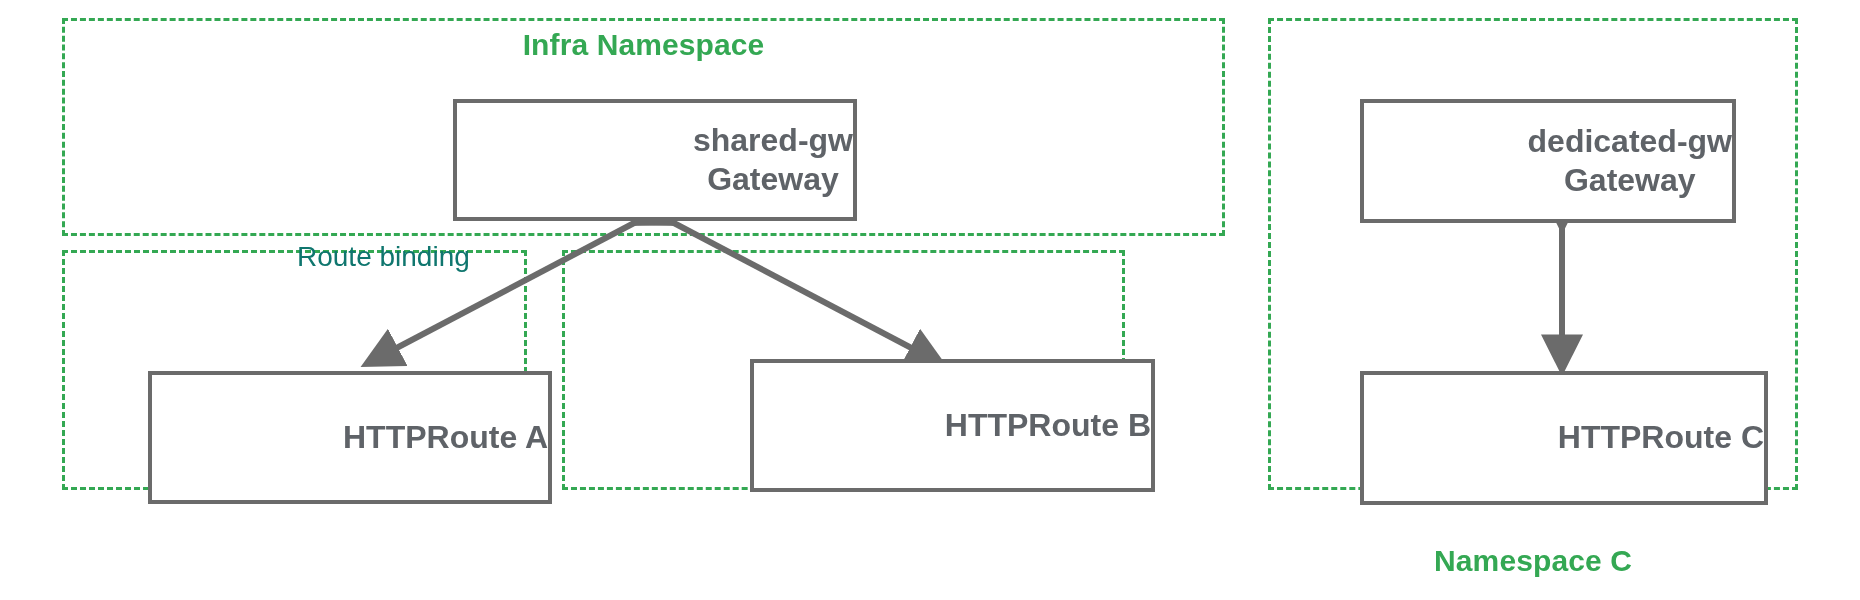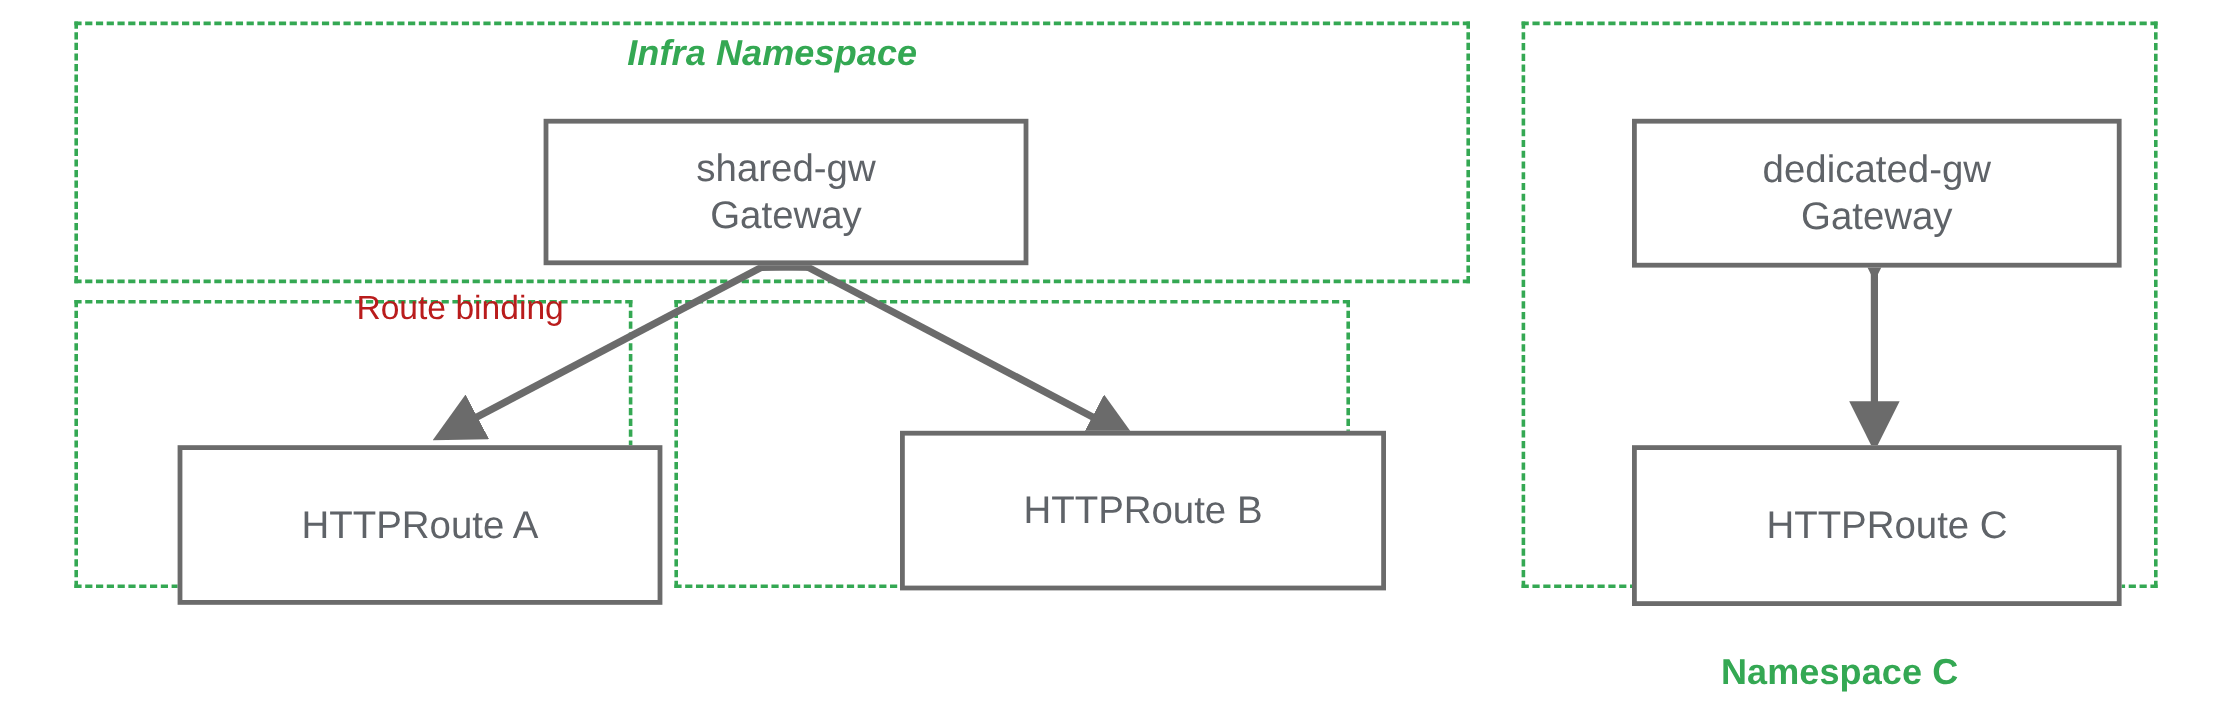--- a/index.html
+++ b/index.html
@@ -39,32 +39,33 @@
   }
 
   
   .res-box {
     position: absolute;
     border: 4px solid #6B6B6B;
     background: #ffffff;
     box-sizing: border-box;
     display: flex;
     align-items: center;
-    justify-content: center;
+    justify-content: flex-end;
     color: #5F6368;
     font-size: 32px;
     line-height: 1.23;
     text-align: center;
     white-space: pre-line;
+    font-weight: bold;
   }
 
   
   .edge-label {
     position: absolute;
-    color: #b91c1c;
+    color: #0f766e;
     font-size: 28px;
     white-space: nowrap;
     line-height: 1;
   }
 
   
   #arrows {
     position: absolute;
     left: 0;
     top: 0;
@@ -98,38 +99,38 @@
     <line x1="672" y1="222" x2="940" y2="363" stroke="#6B6B6B" stroke-width="6" marker-start="url(#ah)" marker-end="url(#ah)"></line>
 
     <line x1="1562" y1="226" x2="1562" y2="368" stroke="#6B6B6B" stroke-width="6" marker-start="url(#ah)" marker-end="url(#ah)"></line>
   </svg>
 
   <div class="res-box" style="left:453px; top:99px; width:404px; height:122px;">
     <span>shared-gw
 Gateway</span>
   </div>
 
-  <div class="res-box" style="left:1360px; top:99px; width:408px; height:124px;">
+  <div class="res-box" style="left:1360px; top:99px; width:376px; height:124px;">
     <span>dedicated-gw
 Gateway</span>
   </div>
 
   <div class="res-box" style="left:148px; top:371px; width:404px; height:133px;">
     <span>HTTPRoute A</span>
   </div>
 
   <div class="res-box" style="left:750px; top:359px; width:405px; height:133px;">
     <span>HTTPRoute B</span>
   </div>
 
   <div class="res-box" style="left:1360px; top:371px; width:408px; height:134px;padding-left:17px;">
     <span>HTTPRoute C</span>
   </div>
 
-  <div class="ns-label" style="left:62px; top:30px; width:1163px;font-style:italic;">Infra Namespace</div>
+  <div class="ns-label" style="left:62px; top:30px; width:1163px;">Infra Namespace</div>
 
 
 
   <div class="ns-label" style="left:1268px; top:546px; width:530px;">Namespace C</div>
 
   <div class="edge-label" style="left:297px; top:243px;">Route binding</div>
 
 </div>
 
 </body></html>

